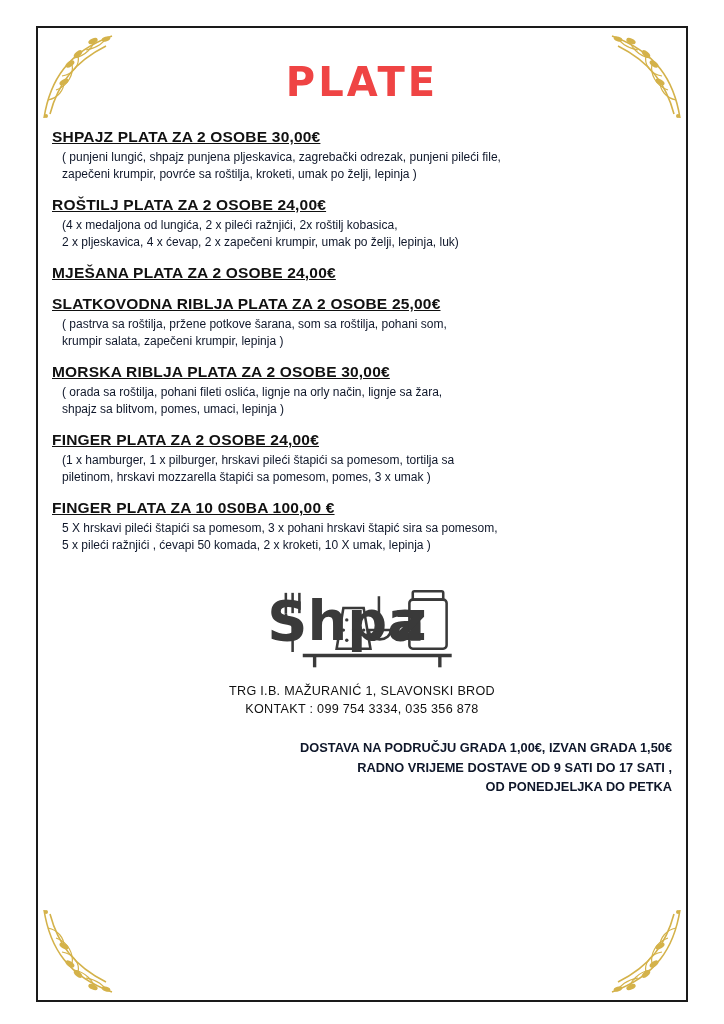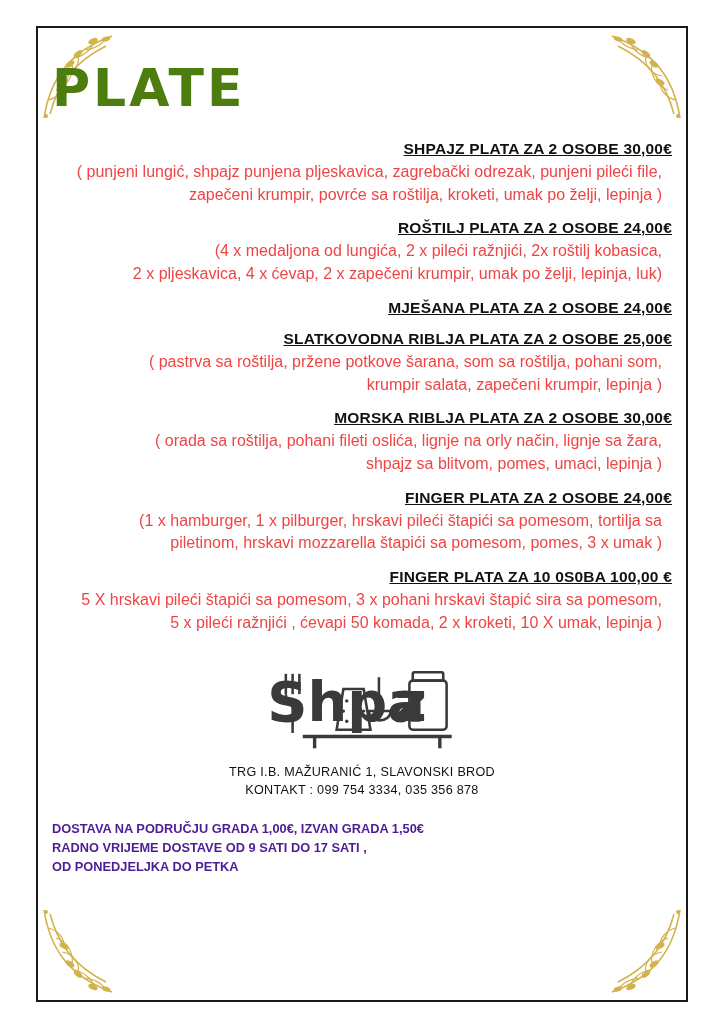--- a/index.html
+++ b/index.html
@@ -45,45 +45,46 @@
 
   .content {
     position: absolute;
     left: 52px;
     right: 52px;
     top: 48px;
     bottom: 34px;
   }
 
   .title {
+    text-align: center;
     font-family: "DejaVu Sans", sans-serif;
     font-weight: bold;
-    font-size: 52px;
+    font-size: 40px;
     letter-spacing: 3px;
-    color: #4d7c0f;
+    color: #ef4444;
     margin: 14px 0 26px 0;
     line-height: 1;
   }
 
   .section {
     margin-bottom: 13px;
-    text-align: right;
+    text-align: left;
   }
   .section-title {
     font-size: 15.5px;
     font-weight: bold;
     text-decoration: underline;
     letter-spacing: 0.2px;
     margin-bottom: 3px;
     color: #111;
   }
   .section-desc {
-    font-size: 16px;
+    font-size: 12px;
     line-height: 1.42;
-    color: #ef4444;
+    color: #0f172a;
     max-width: 600px;
     margin: 0 auto;
   }
 
   .logo-block {
     margin-top: 16px;
     text-align: center;
   }
   .logo-wrap {
     display: block;
@@ -94,25 +95,25 @@
   .addr {
     font-size: 12.6px;
     font-weight: normal;
     letter-spacing: 0.3px;
     margin-top: 4px;
     color: #111;
   }
 
   .delivery {
     margin-top: 22px;
-    text-align: left;
+    text-align: right;
     font-size: 12.8px;
     font-weight: bold;
     line-height: 1.5;
-    color: #4c1d95;
+    color: #0f172a;
   }
 </style>
 </head>
 <body>
 
 <div class="page">
   <div class="border-frame"></div>
 
   <svg class="ornament orn-tl" viewBox="0 0 92 92">
     <g fill="none" stroke="#d4b24a" stroke-width="1.6">

